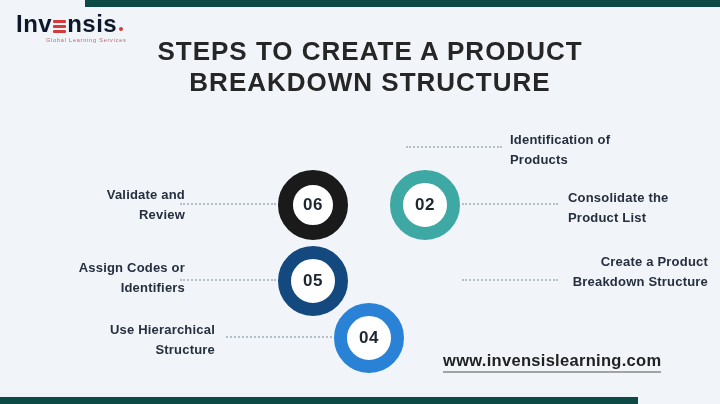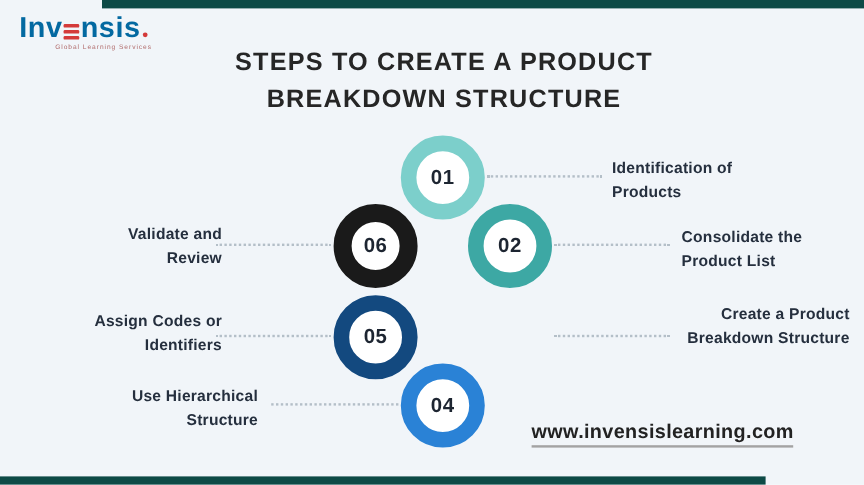--- a/index.html
+++ b/index.html
@@ -9,31 +9,31 @@
     background:#f1f5f9;
     overflow:hidden;
     font-family:"Liberation Sans", sans-serif;
   }
   .top-bar{position:absolute;top:0;left:85px;width:635px;height:7px;background:#0d4a46;}
   .bottom-bar{position:absolute;bottom:0;left:0;width:638px;height:7px;background:#0d4a46;}
 
   
   .logo{position:absolute;top:12px;left:16px;width:120px;}
   .logo-row{display:flex;align-items:center;}
-  .logo-word{font-size:24px;font-weight:bold;color:#0369a1;letter-spacing:0.5px;line-height:24px;}
+  .logo-word{font-size:24px;font-weight:bold;color:#0f172a;letter-spacing:0.5px;line-height:24px;}
   .logo-e{display:inline-flex;flex-direction:column;justify-content:center;gap:2px;margin:4px 1px 0 1px;}
   .logo-e i{display:block;width:13px;height:3px;background:#d43a3a;border-radius:1px;}
   .logo-dot{width:4px;height:4px;border-radius:50%;background:#d43a3a;margin:10px 0 0 2px;}
   .logo-tagline{font-size:5.5px;color:#b06a6a;letter-spacing:0.8px;margin:1px 0 0 30px;white-space:nowrap;}
 
   
   .title{
     position:absolute;top:36px;left:120px;width:500px;
     text-align:center;color:#262626;
-    font-size:21px;font-weight:800;letter-spacing:1px;line-height:31px;
+    font-size:26px;font-weight:800;letter-spacing:1px;line-height:31px;
   }
 
   
   .circle{
     position:absolute;width:44px;height:44px;border-radius:50%;
     background:#ffffff;border:13px solid #ccc;
     display:flex;align-items:center;justify-content:center;
     font-size:17px;font-weight:800;color:#1d2531;letter-spacing:0.5px;
   }
   .circle.c1{left:334px;top:113px;}
@@ -99,21 +99,20 @@
     <div>BREAKDOWN STRUCTURE</div>
   </div>
 
   <div class="conn k1"></div>
   <div class="conn k2"></div>
   <div class="conn k3"></div>
   <div class="conn k4"></div>
   <div class="conn k5"></div>
   <div class="conn k6"></div>
 
-  <div class="circle c1" style="border-color: rgb(124, 207, 203);">01</div>
   <div class="circle c2" style="border-color: rgb(61, 168, 164);">02</div>
   <div class="circle c4" style="border-color: rgb(42, 130, 214);">04</div>
   <div class="circle c5" style="border-color: rgb(19, 73, 127);">05</div>
   <div class="circle c6" style="border-color: rgb(26, 26, 26);">06</div>
 
   <div class="step-label l2">Consolidate the Product List</div>
   <div class="step-label l1">Identification of Products</div>
   <div class="step-label l3">Create a Product Breakdown Structure</div>
   <div class="step-label l5">Assign Codes or Identifiers</div>
   <div class="step-label l4">Use Hierarchical Structure</div>

